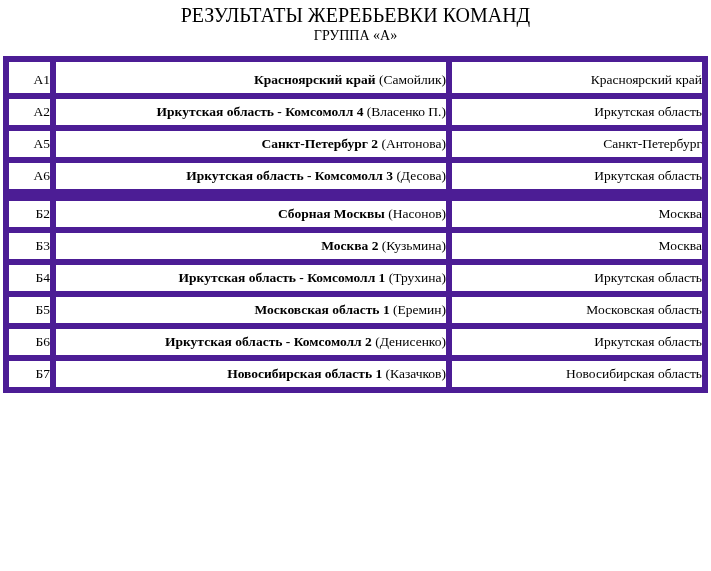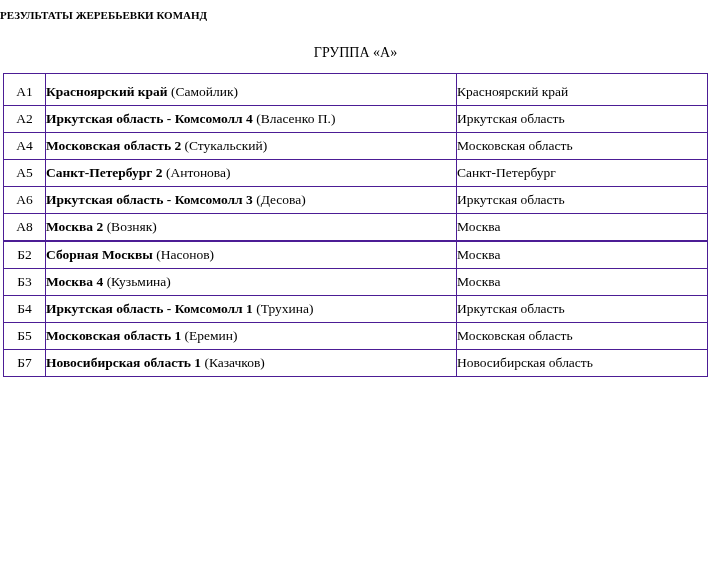--- a/index.html
+++ b/index.html
@@ -10,46 +10,48 @@
     font-family: "Liberation Serif", "DejaVu Serif", serif;
   }
   .doc {
     width: 711px;
     height: 571px;
     box-sizing: border-box;
     padding-top: 6px;
     overflow: hidden;
   }
   .title {
-    font-weight: bold;
-    font-size: 11px;
+    text-align: center;
+    font-weight: normal;
+    font-size: 20px;
     line-height: 18px;
     margin: 0;
   }
   .group-heading {
     text-align: center;
     font-size: 14px;
     line-height: 15px;
     font-weight: normal;
-    margin: 21px 0 13px 0;
+    margin: 4px 0 13px 0;
   }
   table.draw-table {
     border-collapse: collapse;
     table-layout: fixed;
     width: 705px;
     margin: 0 auto;
     font-size: 13.5px;
   }
   table.draw-table td {
-    border: 1px solid #4c1d95;
+    border: 6px solid #4c1d95;
     height: 26px;
     padding: 0;
     vertical-align: middle;
     overflow: hidden;
     white-space: nowrap;
+    text-align: right;
   }
   tr.first-row td {
     padding-top: 5px;
   }
   td.c-code {
     width: 41px;
     text-align: center;
   }
   td.c-team {
     padding-left: 8px;
@@ -75,67 +77,62 @@
           <td class="c-code">А1</td>
           <td class="c-team"><span class="team-name">Красноярский край</span> <span>(Самойлик)</span></td>
           <td class="c-region">Красноярский край</td>
         </tr>
         <tr>
           <td class="c-code">А2</td>
           <td class="c-team"><span class="team-name">Иркутская область - Комсомолл 4</span> <span>(Власенко П.)</span></td>
           <td class="c-region">Иркутская область</td>
         </tr>
         <tr>
-          <td class="c-code">А4</td>
-          <td class="c-team"><span class="team-name">Московская область 2</span> <span>(Стукальский)</span></td>
-          <td class="c-region">Московская область</td>
-        </tr>
-        <tr>
           <td class="c-code">А5</td>
           <td class="c-team"><span class="team-name">Санкт-Петербург 2</span> <span>(Антонова)</span></td>
           <td class="c-region">Санкт-Петербург</td>
         </tr>
         <tr>
           <td class="c-code">А6</td>
           <td class="c-team"><span class="team-name">Иркутская область - Комсомолл 3</span> <span>(Десова)</span></td>
           <td class="c-region">Иркутская область</td>
-        </tr>
-        <tr>
-          <td class="c-code">А8</td>
-          <td class="c-team"><span class="team-name">Москва 2</span> <span>(Возняк)</span></td>
-          <td class="c-region">Москва</td>
         </tr>
       </tbody>
     </table>
   </div>
 
   <div>
     <table class="draw-table">
       <tbody>
         <tr>
           <td class="c-code">Б2</td>
           <td class="c-team"><span class="team-name">Сборная Москвы</span> <span>(Насонов)</span></td>
           <td class="c-region">Москва</td>
         </tr>
         <tr>
           <td class="c-code">Б3</td>
-          <td class="c-team"><span class="team-name">Москва 4</span> <span>(Кузьмина)</span></td>
+          <td class="c-team"><span class="team-name">Москва 2</span> <span>(Кузьмина)</span></td>
           <td class="c-region">Москва</td>
         </tr>
         <tr>
           <td class="c-code">Б4</td>
           <td class="c-team"><span class="team-name">Иркутская область - Комсомолл 1</span> <span>(Трухина)</span></td>
           <td class="c-region">Иркутская область</td>
         </tr>
         <tr>
           <td class="c-code">Б5</td>
           <td class="c-team"><span class="team-name">Московская область 1</span> <span>(Еремин)</span></td>
           <td class="c-region">Московская область</td>
         </tr>
         <tr>
+          <td class="c-code">Б6</td>
+          <td class="c-team"><span class="team-name">Иркутская область - Комсомолл 2</span> <span>(Денисенко)</span></td>
+          <td class="c-region">Иркутская область</td>
+        </tr>
+        <tr>
           <td class="c-code">Б7</td>
           <td class="c-team"><span class="team-name">Новосибирская область 1</span> <span>(Казачков)</span></td>
           <td class="c-region">Новосибирская область</td>
         </tr>
       </tbody>
     </table>
   </div>
 
 </div>
 

